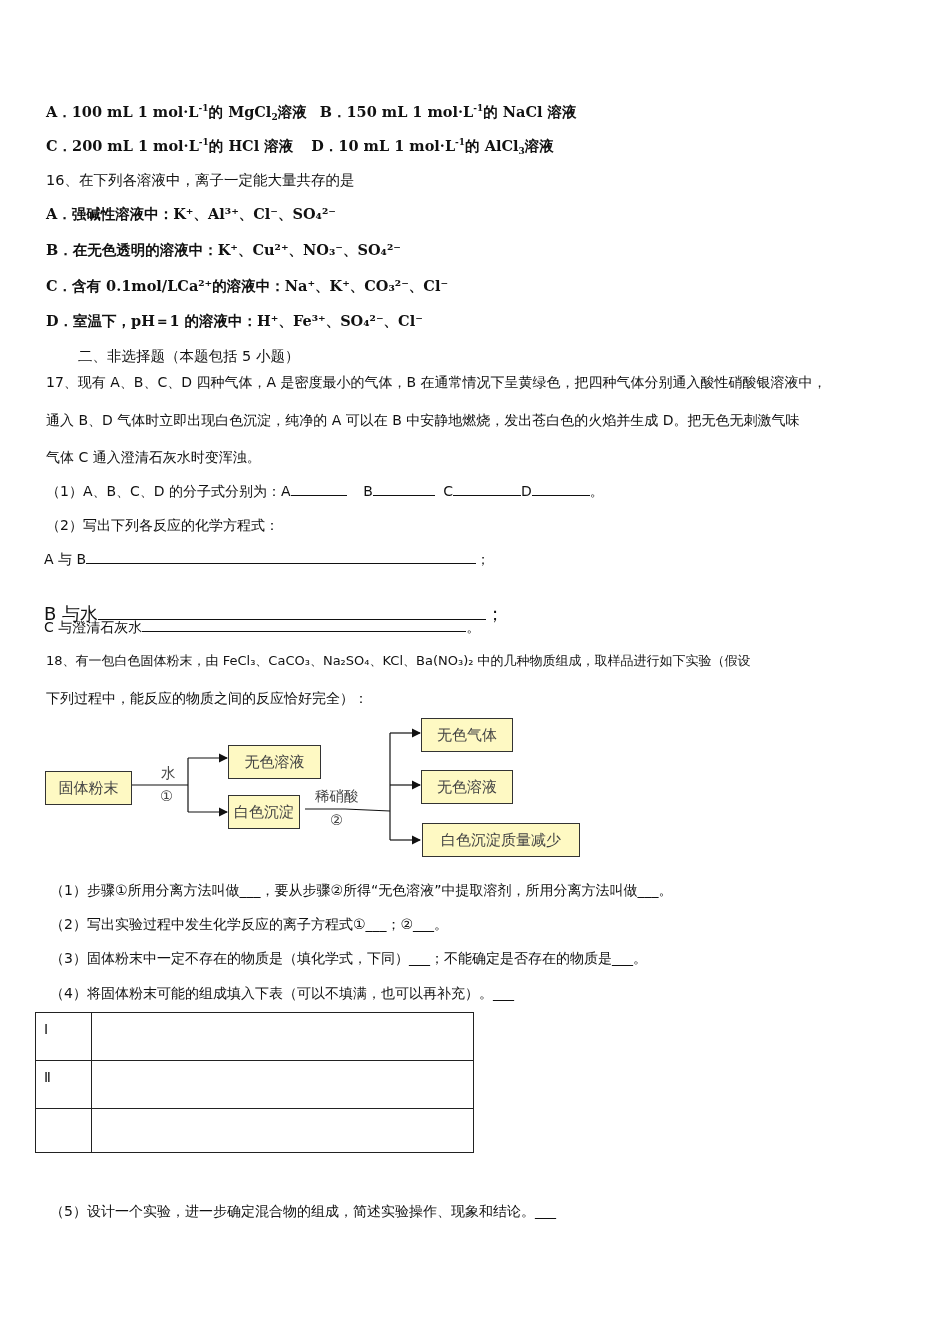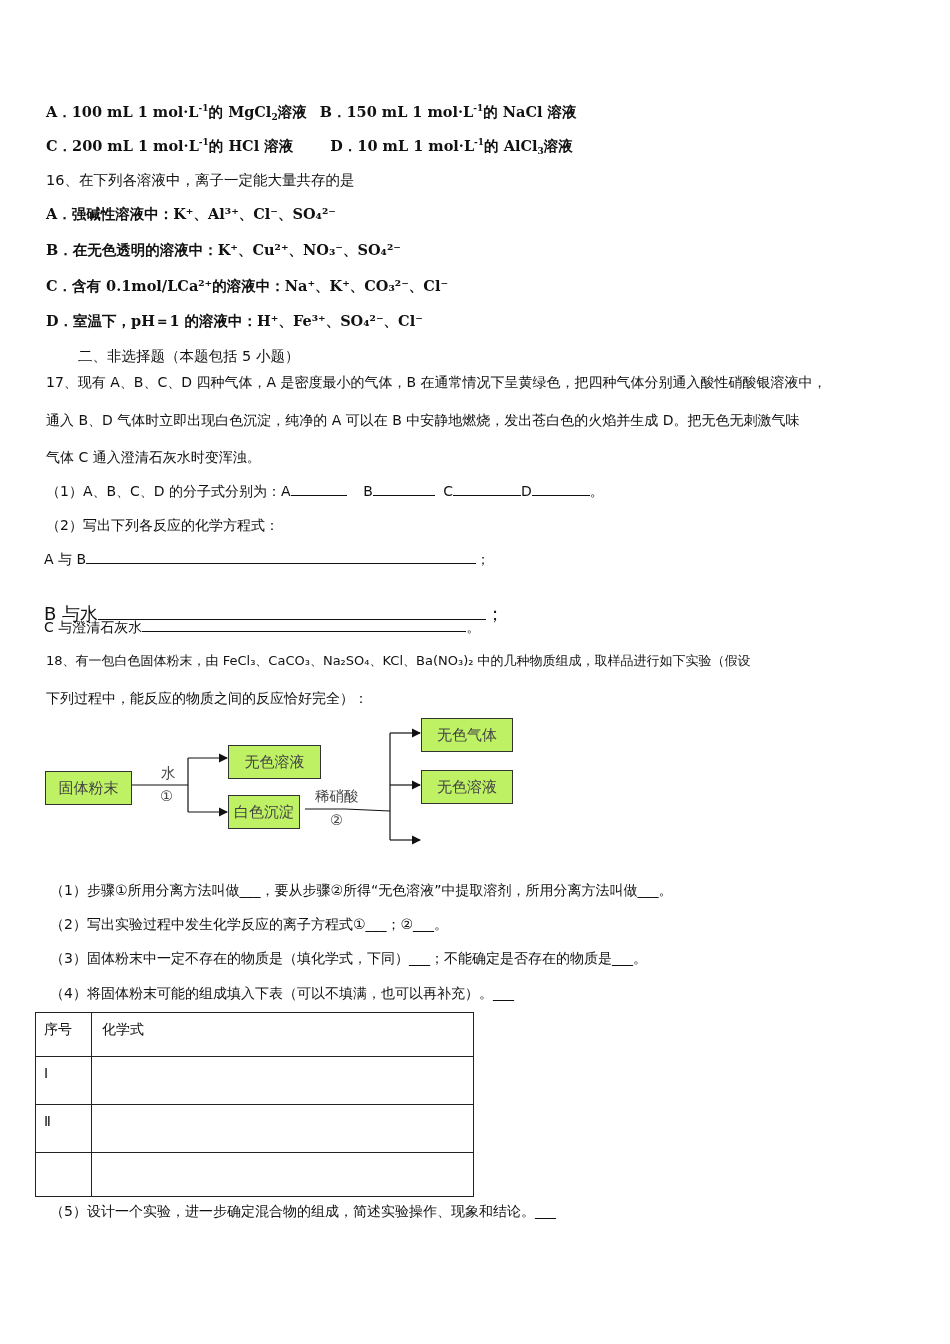--- a/index.html
+++ b/index.html
@@ -17,21 +17,21 @@
   sub { font-size: 9px; vertical-align: -3px; line-height: 0; }
   .blank {
     display: inline-block; border-bottom: 1px solid #111; height: 14px;
     vertical-align: baseline;
   }
   .sans { font-family: "DejaVu Sans", "Liberation Sans", sans-serif; }
 
   
   .diagram { position: absolute; left: 40px; top: 715px; width: 560px; height: 150px; }
   .box {
-    position: absolute; border: 1.5px solid #333; background: #bef264;
+    position: absolute; border: 1.5px solid #333; background: #fef9c3;
     font-family: "DejaVu Sans", sans-serif; font-size: 15px; color: #444;
     display: flex; align-items: center; justify-content: center;
     box-sizing: border-box;
   }
   .dlabel {
     position: absolute; font-family: "DejaVu Sans", sans-serif; font-size: 14.5px; color: #444;
   }
   .diagram svg { position: absolute; left: 0; top: 0; }
 
   
@@ -54,21 +54,21 @@
     <span>A．</span><span>100 mL 1 mol·L</span><sup>-1</sup><span>的 MgCl</span><sub>2</sub><span>溶液</span>
   </span>
   <span style="margin-left:8px;">
     <span>B．</span><span>150 mL 1 mol·L</span><sup>-1</sup><span>的 NaCl 溶液</span>
   </span>
 </div>
 <div class="line b" style="top:136px;">
   <span>
     <span>C．</span><span>200 mL 1 mol·L</span><sup>-1</sup><span>的 HCl 溶液</span>
   </span>
-  <span style="margin-left:32px;">
+  <span style="margin-left:13px;">
     <span>D．</span><span>10 mL 1 mol·L</span><sup>-1</sup><span>的 AlCl</span><sub>3</sub><span>溶液</span>
   </span>
 </div>
 
 <div class="line sans" style="top:170px;">16、在下列各溶液中，离子一定能大量共存的是</div>
 <div class="line b" style="top:204px;">
   <span>A．</span><span>强碱性溶液中：K⁺、Al³⁺、Cl⁻、SO₄²⁻</span>
 </div>
 <div class="line b" style="top:240px;">
   <span>B．</span><span>在无色透明的溶液中：K⁺、Cu²⁺、NO₃⁻、SO₄²⁻</span>
@@ -127,33 +127,30 @@
   </svg>
   <div class="box" style="left:5px; top:56px; width:87px; height:34px;">固体粉末</div>
   <div class="dlabel" style="left:121px; top:49px;">水</div>
   <div class="dlabel" style="left:120px; top:73px;">①</div>
   <div class="box" style="left:188px; top:30px; width:93px; height:34px;">无色溶液</div>
   <div class="box" style="left:188px; top:80px; width:72px; height:34px;">白色沉淀</div>
   <div class="dlabel" style="left:275px; top:72px;">稀硝酸</div>
   <div class="dlabel" style="left:290px; top:97px;">②</div>
   <div class="box" style="left:381px; top:3px; width:92px; height:34px;">无色气体</div>
   <div class="box" style="left:381px; top:55px; width:92px; height:34px;">无色溶液</div>
+  <div class="box" style="left:382px; top:108px; width:158px; height:34px;">白色沉淀质量减少</div>
 </div>
 
 <div class="line sans" style="top:880px; left:50px; font-size:14px;">（1）步骤①所用分离方法叫做___，要从步骤②所得“无色溶液”中提取溶剂，所用分离方法叫做___。</div>
 <div class="line sans" style="top:914px; left:50px; font-size:14px;">（2）写出实验过程中发生化学反应的离子方程式①___；②___。</div>
 <div class="line sans" style="top:948px; left:50px; font-size:14px;">（3）固体粉末中一定不存在的物质是（填化学式，下同）___；不能确定是否存在的物质是___。</div>
 <div class="line sans" style="top:983px; left:50px; font-size:14px;">（4）将固体粉末可能的组成填入下表（可以不填满，也可以再补充）。___</div>
 
 <table class="tbl">
   <tbody>
-      <tr>
-    <td class="c1">序号</td>
-    <td class="c2">化学式</td>
-  </tr>
   <tr style="height:48px;">
     <td class="c1">Ⅰ</td>
     <td class="c2"></td>
   </tr>
   <tr style="height:48px;">
     <td class="c1">Ⅱ</td>
     <td class="c2"></td>
   </tr>
   <tr style="height:41px;">
     <td class="c1"></td>

